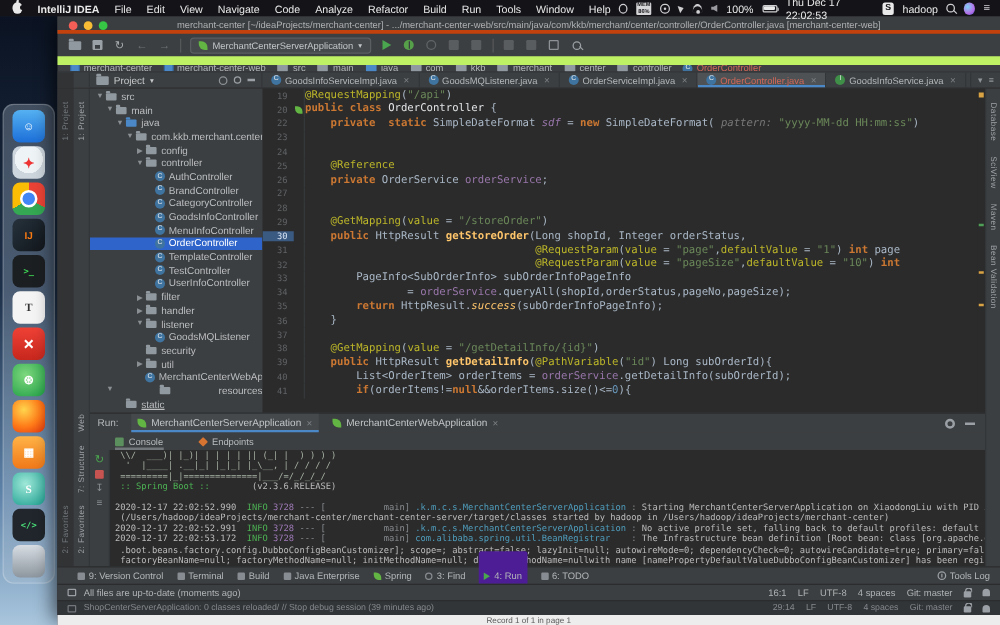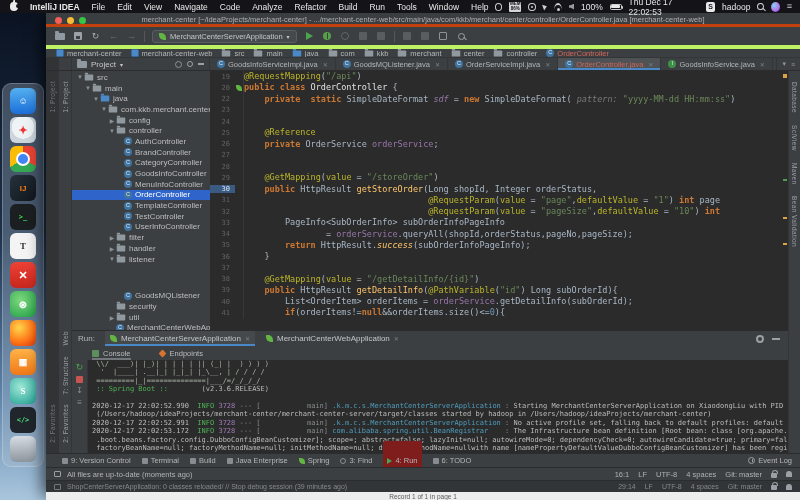--- a/index.html
+++ b/index.html
@@ -69,21 +69,21 @@
   .runcombo{display:flex;align-items:center;gap:4px;background:#45494c;border:1px solid #5a5e61;border-radius:3px;padding:1px 6px;font-size:7.5px;color:#c3c6c8}
   .leaf{width:7px;height:7px;background:#62b543;border-radius:0 70% 0 70%;flex:none}
   .play{width:0;height:0;border-left:7px solid #4aa54f;border-top:4.5px solid transparent;border-bottom:4.5px solid transparent}
   .bug{width:8px;height:8px;border-radius:50%;background:#56a04a;position:relative}
   .bug::after{content:"";position:absolute;left:3.5px;top:1px;bottom:1px;width:1px;background:#3c3f41}
   .sq{width:8px;height:8px;background:#7c8287;border-radius:1px}
   .donut-g{width:8px;height:8px;border:1.5px solid #8d9297;border-radius:50%}
   .mag2{width:7px;height:7px;border:1.2px solid #9aa0a5;border-radius:50%;position:relative}
   .mag2::after{content:"";position:absolute;width:4px;height:1.2px;background:#9aa0a5;transform:rotate(45deg);right:-3px;bottom:-1px}
 
-  .crumbs{height:12px;display:flex;align-items:center;gap:9px;padding:0 10px;font-size:7.5px;color:#b4b7b9;flex:none;border-top:4px solid #bef264;white-space:nowrap;overflow:hidden}
+  .crumbs{height:12px;display:flex;align-items:center;gap:9px;padding:0 10px;font-size:7.5px;color:#b4b7b9;flex:none;border-top:7px solid #bef264;white-space:nowrap;overflow:hidden}
   .crumb{display:flex;align-items:center;gap:3px}
   .mo{width:8px;height:8px;background:#4a88c7;border:1px solid #35679c;border-radius:1.5px;flex:none}
   .fo-src{background:#4a88c7}
   .crumb .red{color:#d1675a}
   .ci{display:inline-flex;align-items:center;justify-content:center;width:8px;height:8px;border-radius:50%;font-size:5.5px;line-height:1;color:#e8e8e8;flex:none;font-family:"Liberation Sans",sans-serif}
   .ci-class{background:#3f74a0}.ci-iface{background:#3f8f49}
 
   .tabsrow{height:14px;display:flex;align-items:stretch;flex:none;border-top:1px solid #333638;border-bottom:1px solid #2a2c2e}
   .spacer-b{width:13px;background:#313335;flex:none}
   .spacer-f{width:13px;background:#3c3f41;flex:none;border-right:1px solid #333638}
@@ -113,21 +113,21 @@
   .tree-row .lbl{margin-left:3px;overflow:hidden}
   .tree-row.sel{background:#2f65ca;color:#fff}
 
   .editor{flex:1;background:#2b2b2b;font-family:"DejaVu Sans Mono",monospace;font-size:8.5px;position:relative;overflow:hidden;min-width:0}
   .cl{display:flex;height:11.26px;align-items:flex-start;white-space:pre}
   .ln{width:25px;text-align:right;color:#606366;font-size:7px;padding-right:5px;flex:none}
   .gut{width:34px;flex:none;display:flex;align-items:center;border-right:1px solid #35383a;align-self:stretch}
   .ln.hl{background:#3b5a82;color:#d8e5f5}
   .gicon{width:6px;height:6px;margin-left:1px}
   .tk-p{color:#a9b7c6}.tk-k{color:#cc7832;font-weight:bold}.tk-a{color:#bbb529}.tk-s{color:#6a8759}
-  .tk-m{color:#ffc66b;font-weight:normal}.tk-mi{color:#ffc66b;font-style:italic}
+  .tk-m{color:#ffc66b;font-weight:bold}.tk-mi{color:#ffc66b;font-style:italic}
   .tk-f{color:#9876aa}.tk-fi{color:#9876aa;font-style:italic}
   .tk-h{color:#787878;font-style:italic}.tk-n{color:#6897bb}.tk-c{color:#e0e2e4}
   .estripe{position:absolute;right:0;top:0;bottom:0;width:6px;background:#2b2b2b}
   .emark{position:absolute;right:1px;width:4px;height:2px}
 
   .runtabs{height:16px;display:flex;align-items:stretch;gap:10px;padding-left:6px;font-size:8px;background:#3c3f41;border-top:1px solid #2a2c2e;flex:none}
   .runtabs .rlab{align-self:center;color:#b4b7b9}
   .rtab{display:flex;align-items:center;gap:4px;padding:0 5px;color:#c3c6c8}
   .rtab.sel{box-shadow:inset 0 -2px 0 #4a88c7;background:#45494c}
   .rtab .x{font-size:6px;color:#7d8185}
@@ -145,21 +145,21 @@
   .con-gutter{width:16px;flex:none;display:flex;flex-direction:column;align-items:center;gap:4px;padding-top:3px;background:#3c3f41;border-right:1px solid #333638}
   .rerun{color:#4aa54f;font-size:9px;line-height:9px}
   .stop{width:7px;height:7px;background:#c75450;border-radius:1px}
   .gico{color:#8a9095;font-size:8px;line-height:8px}
   .con-lines{flex:1;overflow:hidden;font-family:"DejaVu Sans Mono",monospace;font-size:7px;line-height:8.4px;padding-left:4px;min-width:0}
   .con-line{white-space:pre;height:8.4px}
   .cn-t{color:#bcbcbc}.cn-g{color:#4db354}.cn-d{color:#888c90}.cn-c{color:#4f9ebe}.cn-a{color:#a8b3a5}.cn-pp{color:#9f7ab8}
 
   .twbar{height:14px;display:flex;align-items:center;gap:11px;padding:0 8px 0 16px;font-size:7.5px;background:#3c3f41;border-top:1px solid #2a2c2e;flex:none;color:#b4b7b9}
   .bb-item{display:flex;align-items:center;gap:3px;white-space:nowrap}
-  .bb-item.sel{background:#7f1d1d;border-radius:2px;padding:15px 4px}
+  .bb-item.sel{background:#4c1d95;border-radius:2px;padding:15px 4px}
   .bb-ico{width:6px;height:6px;background:#868c91;border-radius:1px;flex:none}
   .bb-ico.tri{width:0;height:0;background:none;border-left:5px solid #4aa54f;border-top:3px solid transparent;border-bottom:3px solid transparent;border-radius:0}
   .bb-ico.leafi{background:#62b543;border-radius:0 70% 0 70%}
   .bb-ico.magb{background:none;border:1px solid #868c91;border-radius:50%}
   .evlog{margin-left:auto;display:flex;align-items:center;gap:3px}
   .clock{width:7px;height:7px;border:1px solid #9aa0a5;border-radius:50%;position:relative}
   .clock::after{content:"";position:absolute;left:2.5px;top:1px;width:1px;height:2.5px;background:#9aa0a5}
 
   .status1{height:13px;display:flex;align-items:center;gap:6px;padding:0 8px;font-size:7.5px;background:#3c3f41;border-top:1px solid #2a2c2e;color:#b0b3b5;flex:none}
   .status2{height:12px;display:flex;align-items:center;gap:6px;padding:0 8px;font-size:7px;background:#323538;border-top:1px solid #2a2c2e;color:#85898d;flex:none}
@@ -482,21 +482,21 @@
               <div class="tree-row" style="padding-left: 36px;">
                 <span class="arrow">▶</span>
                 <span class="fo" style="transform: scale(0.85);"></span>
                 <span class="lbl">handler</span>
               </div>
               <div class="tree-row" style="padding-left: 36px;">
                 <span class="arrow">▼</span>
                 <span class="fo" style="transform: scale(0.85);"></span>
                 <span class="lbl">listener</span>
               </div>
-              <div class="tree-row" style="padding-left: 44px; margin-top: 26px;">
+              <div class="tree-row" style="padding-left: 44px;">
                 <span class="arrow"></span>
                 <span class="ci ci-class">C</span>
                 <span class="lbl">GoodsMQListener</span>
               </div>
               <div class="tree-row" style="padding-left: 36px;">
                 <span class="arrow"></span>
                 <span class="fo" style="transform: scale(0.85);"></span>
                 <span class="lbl">security</span>
               </div>
               <div class="tree-row" style="padding-left: 36px;">
@@ -648,21 +648,21 @@
             <span class="bb-ico tri"></span>
             <span>4: Run</span>
           </span>
           <span class="bb-item">
             <span class="bb-ico"></span>
             <span>6: TODO</span>
           </span>
         </span>
       <span class="evlog">
         <span class="clock"></span>
-        <span>Event Log</span>
+        <span>Tools Log</span>
       </span>
     </div>
 
     <div class="status1">
       <span class="winico"></span>
       <span>All files are up-to-date (moments ago)</span>
       <span class="st-right" id="st1-right">
           <span>16:1</span>
           <span>LF</span>
           <span>UTF-8</span>

